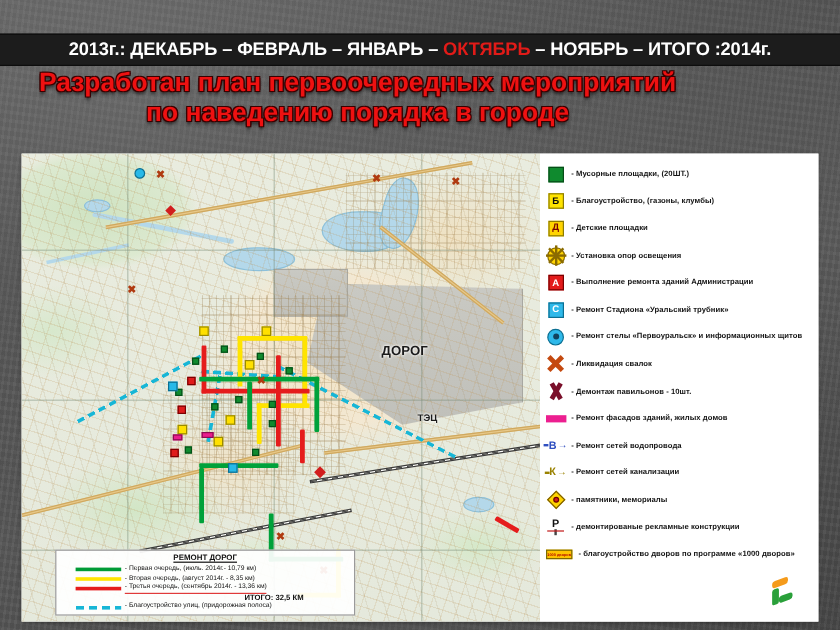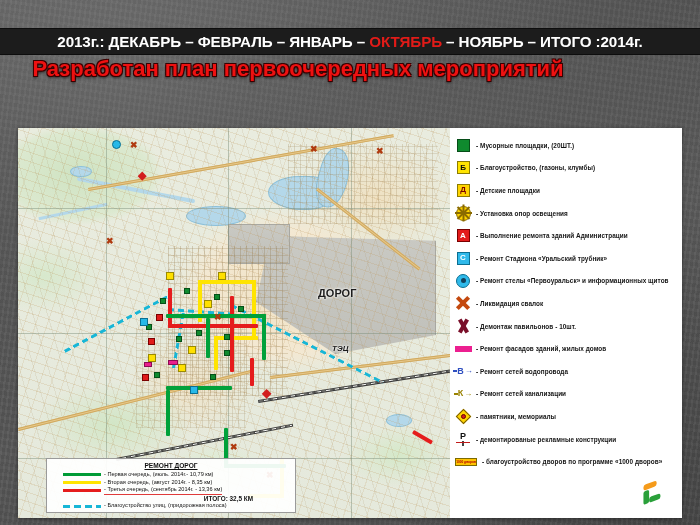--- a/index.html
+++ b/index.html
@@ -354,20 +354,21 @@
       <span class="sep">–</span>
       <span>НОЯБРЬ</span>
       <span class="sep">–</span>
       <span>ИТОГО</span>
       <span>:2014г.</span>
     </div>
   </div>
 
   <div id="headline">
     <span class="l1">Разработан план первоочередных мероприятий</span>
+    <span class="l2">по наведению порядка в городе</span>
   </div>
 
   <div id="panel">
 
     <div id="map">
 
       <div class="water" style="left:250px;top:48px;width:66px;height:34px;border-radius:50% 40% 45% 55%;"></div>
       <div class="water" style="left:168px;top:78px;width:60px;height:20px;border-radius:50%;"></div>
       <div class="water" style="left:52px;top:38px;width:22px;height:11px;border-radius:50%;"></div>
       <div class="water" style="left:300px;top:20px;width:30px;height:60px;border-radius:40% 60% 50% 50%;transform:rotate(16deg);"></div>
@@ -458,21 +459,21 @@
       <div class="mk mk-red" style="left:138px;top:186px;width:7px;height:7px;"></div>
       <div class="mk mk-red" style="left:130px;top:210px;width:7px;height:7px;"></div>
       <div class="mk mk-red" style="left:124px;top:246px;width:7px;height:7px;"></div>
 
       <div class="mk mk-cyan" style="left:122px;top:190px;width:8px;height:8px;"></div>
       <div class="mk mk-cyan" style="left:172px;top:258px;width:8px;height:8px;"></div>
       <div class="mk mk-pink" style="left:126px;top:234px;width:8px;height:5px;"></div>
       <div class="mk mk-pink" style="left:150px;top:232px;width:10px;height:5px;"></div>
 
       <div class="map-label" style="left:300px;top:159px;font-size:11px;">ДОРОГ</div>
-      <div class="map-label" style="left:314px;top:216px;font-size:8px;font-style:italic;">ТЭЦ</div>
+      <div class="map-label" style="left:330px;top:216px;font-size:8px;">ТЭЦ</div>
 
       <div id="road-box">
         <div class="rb-title">РЕМОНТ ДОРОГ</div>
 
         <div class="rb-row">
           <span class="sw sw-green"></span>
           <span>- Первая очередь, (июль. 2014г.- 10,79 км)</span>
         </div>
         <div class="rb-row">
           <span class="sw sw-yellow"></span>

